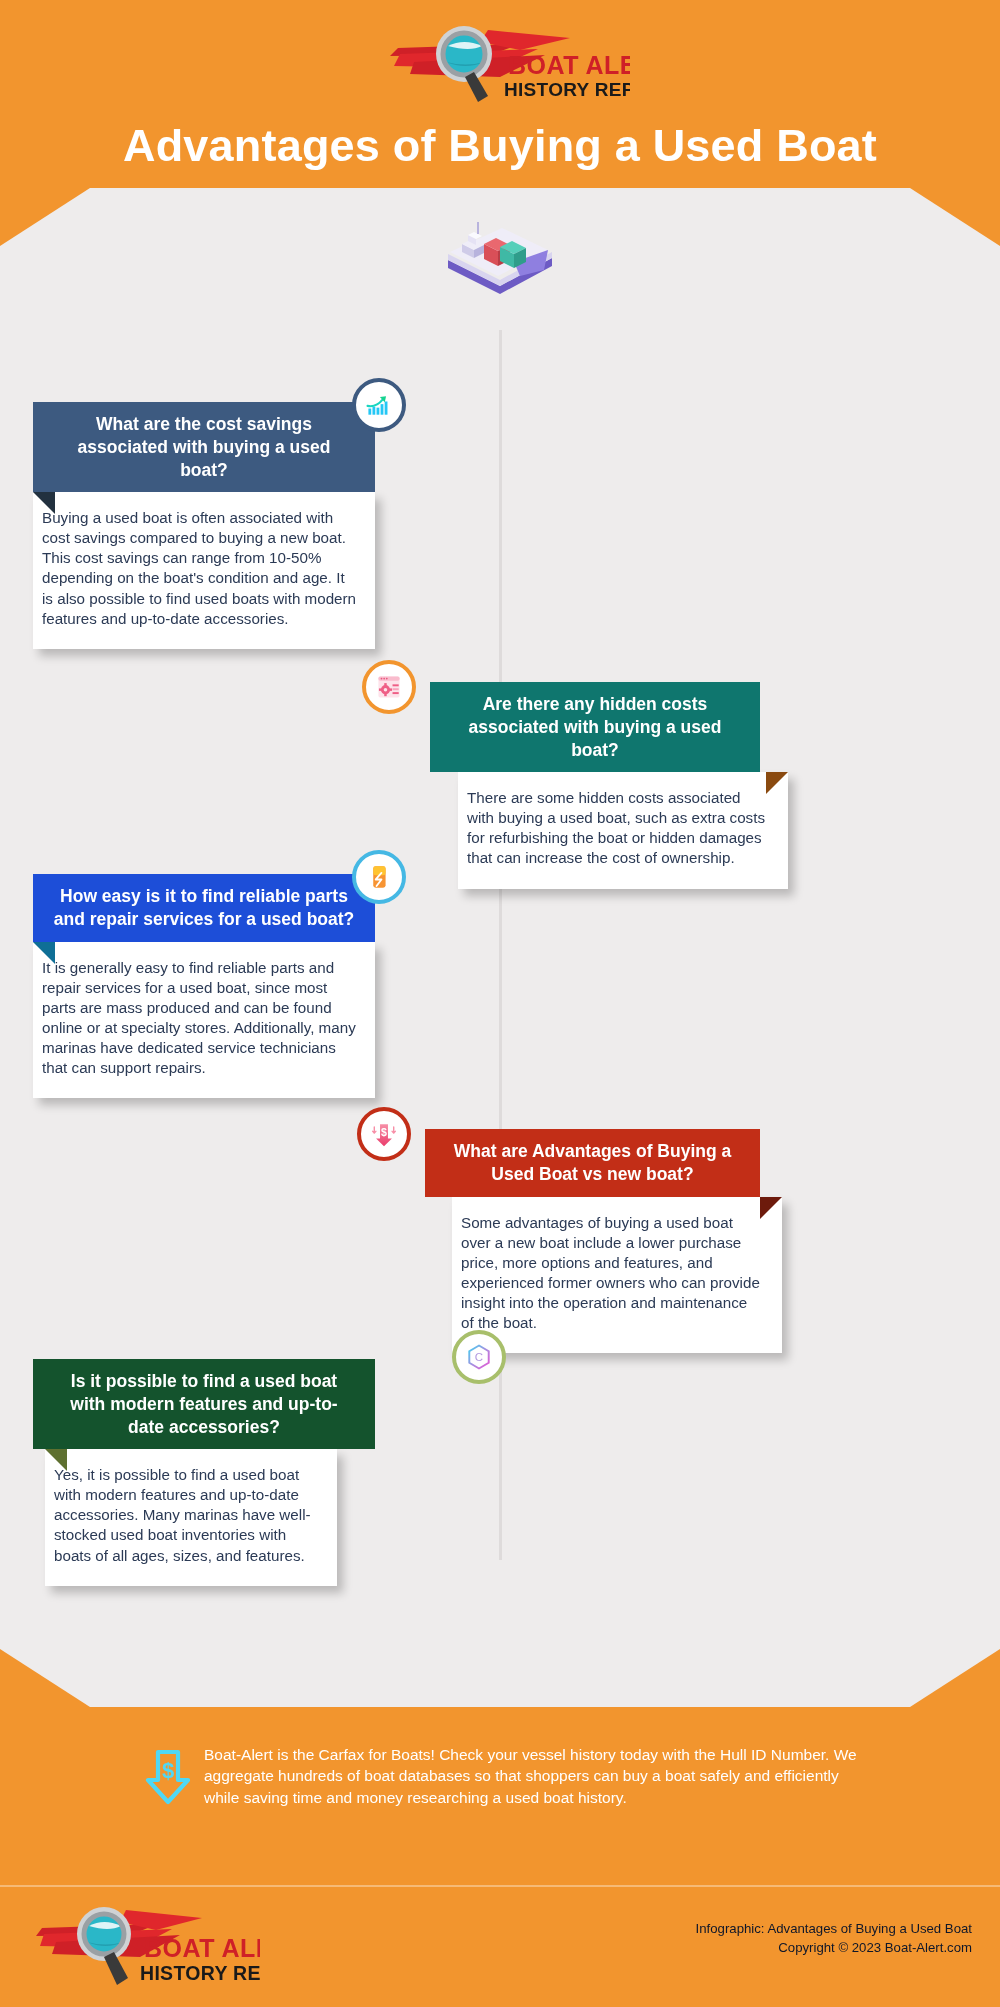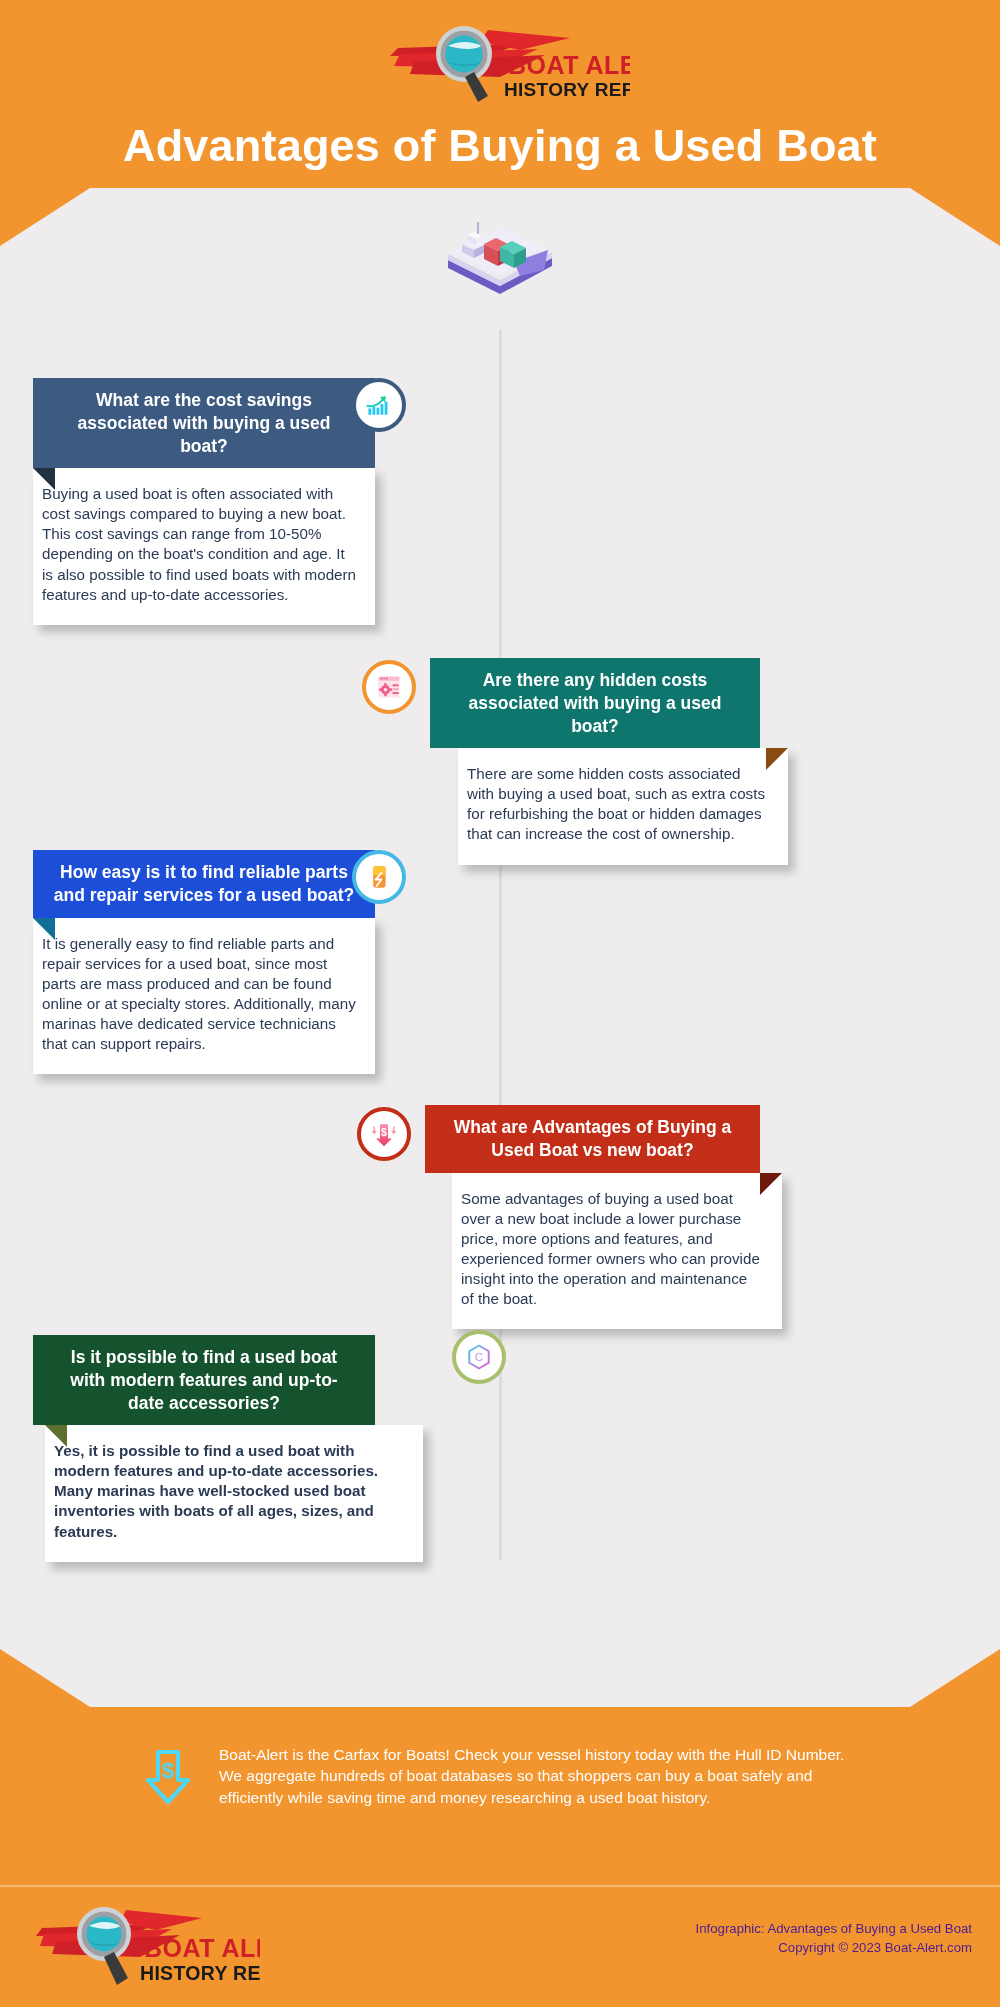--- a/index.html
+++ b/index.html
@@ -82,20 +82,21 @@
     top: 214px;
     width: 120px;
     height: 82px;
     z-index: 2;
   }
 
   
   .card {
     position: absolute;
     z-index: 3;
+    margin-top: 24px;
   }
   .card-head {
     position: relative;
     color: #ffffff;
     font-weight: bold;
     font-size: 17.5px;
     line-height: 1.3;
     padding: 11px 20px;
     text-align: center;
     z-index: 4;
@@ -160,59 +161,59 @@
   #card4 .card-head { background: #c22e17; }
   #card4 .fold { border-top-color: #6d1a0c; }
 
   #card5 { left: 33px;  top: 1335px; width: 342px; }
   #card5 .card-head { background: #14532d; }
   #card5 .fold { border-top-color: #5e7030; }
 
   
   #card2 .card-body { margin-left: 28px; width: 330px; }
   #card4 .card-body { margin-left: 27px; width: 330px; }
-  #card5 .card-body { margin-left: 12px; width: 378px; font-weight: bold; }
+  #card5 .card-body { margin-left: 12px; width: 292px; }
 
   
   .footer-note {
     position: absolute;
     left: 0;
     top: 1724px;
     width: 1000px;
     height: 160px;
     display: flex;
     align-items: flex-start;
     padding: 20px 140px 0 140px;
   }
   .footer-icon { flex: 0 0 58px; margin-top: 2px; }
   .footer-text {
     color: #ffffff;
     font-size: 15.5px;
     line-height: 1.38;
-    margin-left: 21px;
+    margin-left: 6px;
   }
 
   
   .bottom-divider {
     position: absolute;
     left: 0; top: 1885px;
     width: 1000px; height: 2px;
     background: rgba(255,255,255,0.35);
   }
   .logo-bottom {
     position: absolute;
     left: 30px; top: 1900px;
     width: 230px; height: 96px;
   }
   .copyright {
     position: absolute;
     right: 28px;
     top: 1919px;
     text-align: right;
-    color: #4c1d95;
+    color: #0f172a;
     font-size: 13.2px;
     line-height: 1.45;
   }
 </style>
 </head>
 <body>
 
 <div class="page">
 
   <div class="header">

